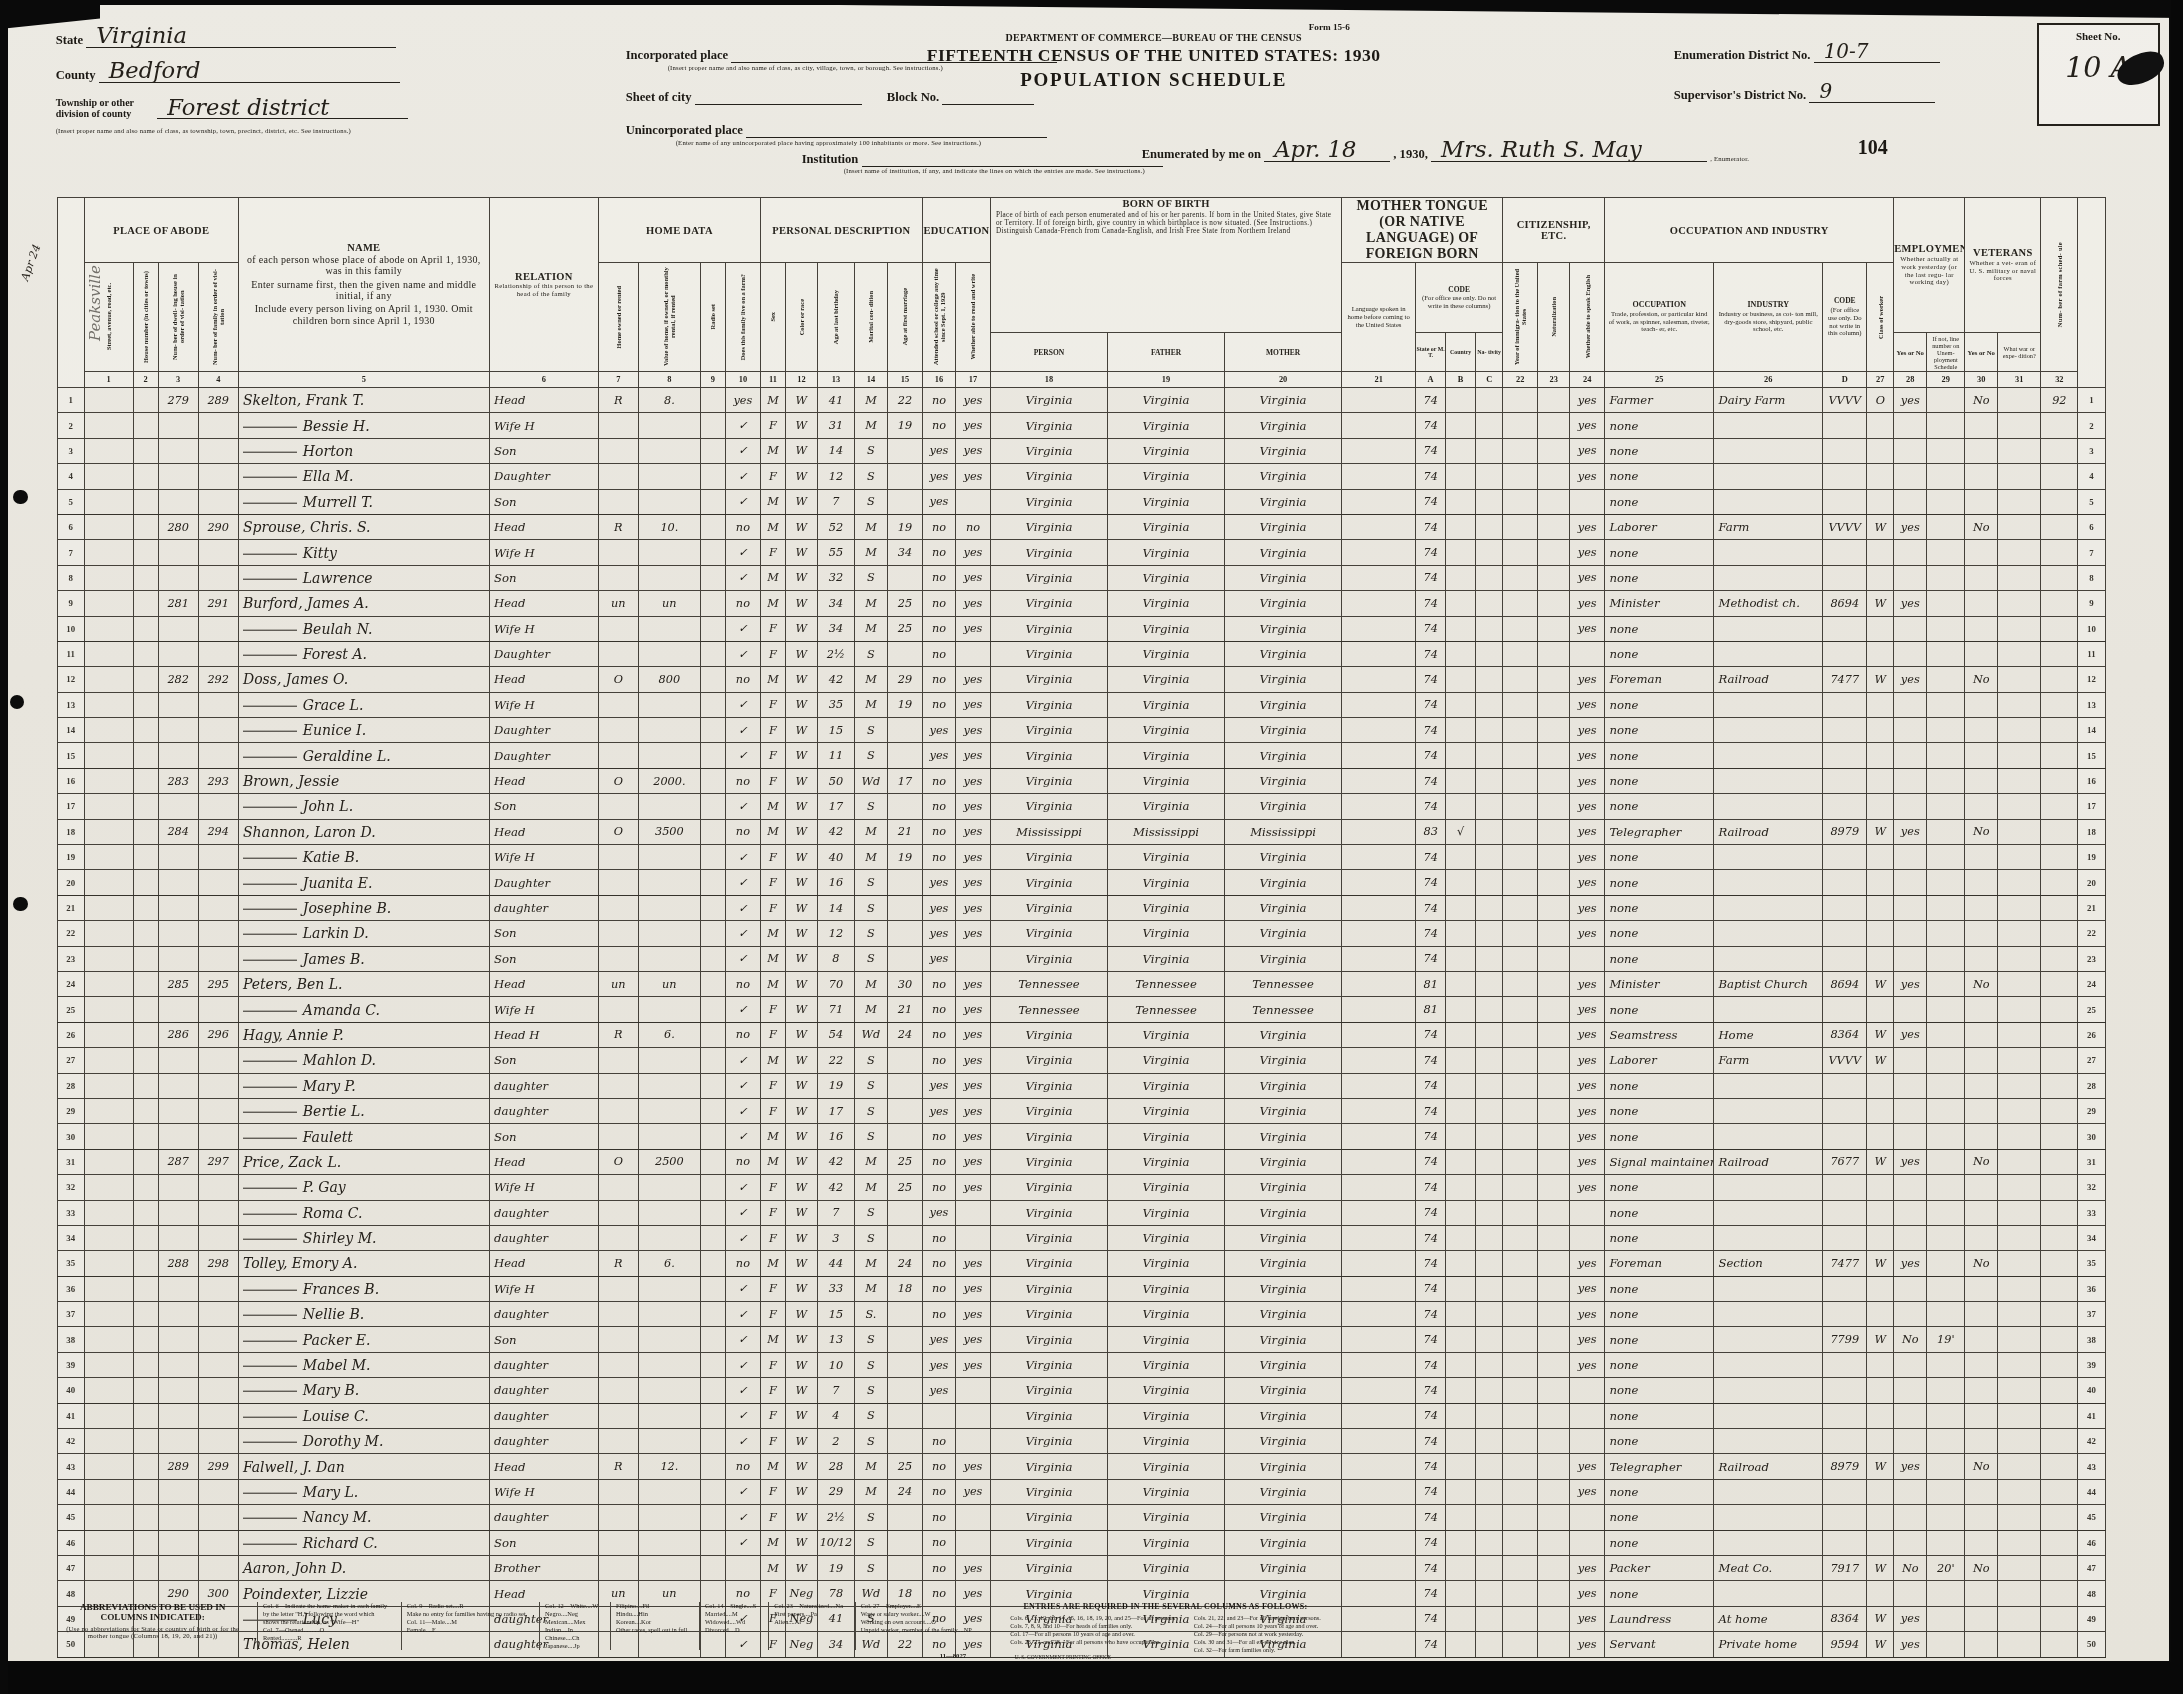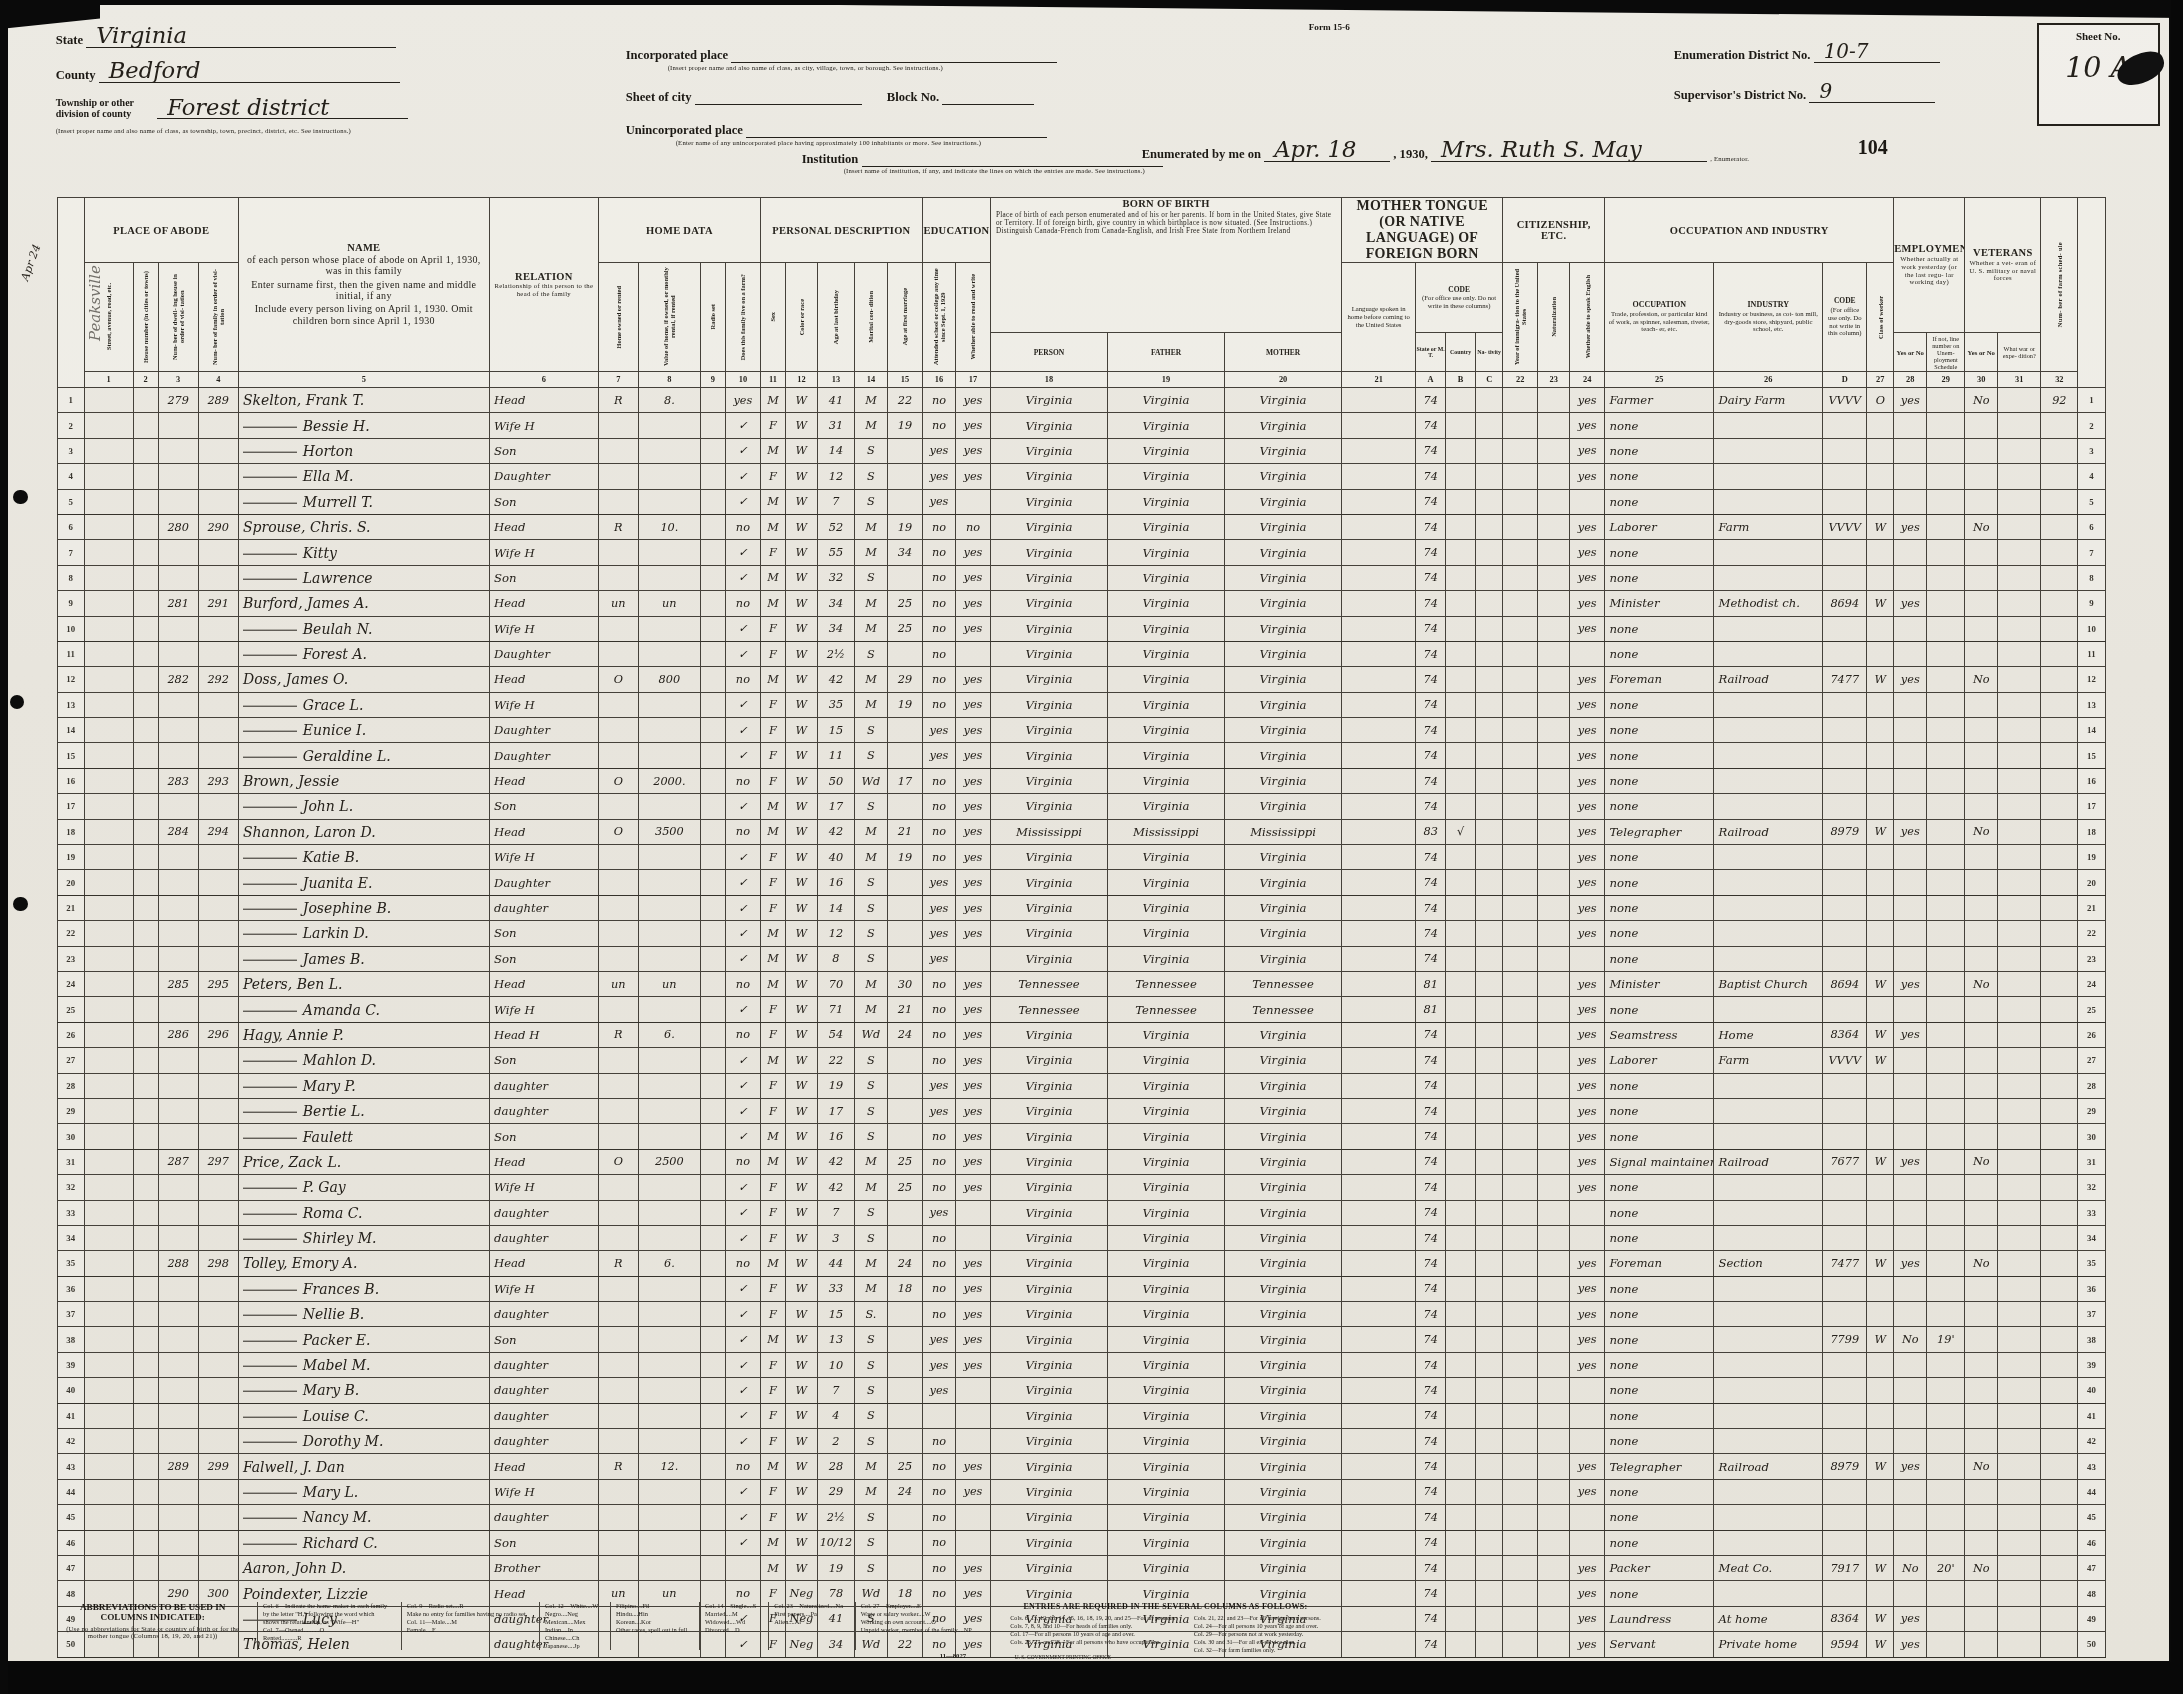--- a/index.html
+++ b/index.html
@@ -116,20 +116,25 @@
     <span class="fill" style="width:301px"></span>
   </div>
   <div class="fld tiny" style="left:669px;top:134px">(Enter name of any unincorporated place having approximately 100 inhabitants or more.  See instructions.)</div>
   <div class="fld" style="left:795px;top:144px">
     <span class="lab">Institution</span>
     <span class="fill" style="width:301px"></span>
   </div>
   <div class="fld tiny" style="left:837px;top:162px">(Insert name of institution, if any, and indicate the lines on which the entries are made.  See instructions.)</div>
 
   <div class="formno" style="left:1302px;top:16.7px">Form 15-6</div>
+  <div class="title-block" style="left:879px;top:27px;width:536px">
+    <div class="t1">DEPARTMENT OF COMMERCE—BUREAU OF THE CENSUS</div>
+    <div class="t2">FIFTEENTH CENSUS OF THE UNITED STATES: 1930</div>
+    <div class="t3">POPULATION SCHEDULE</div>
+  </div>
 
   <div class="fld" style="left:1667px;top:40px">
     <span class="lab">Enumeration District No.</span>
     <span class="fill" style="width:126px">
       <span class="hw hw-med">10-7</span>
     </span>
   </div>
   <div class="fld" style="left:1667px;top:80px">
     <span class="lab">Supervisor's District No.</span>
     <span class="fill" style="width:126px">

